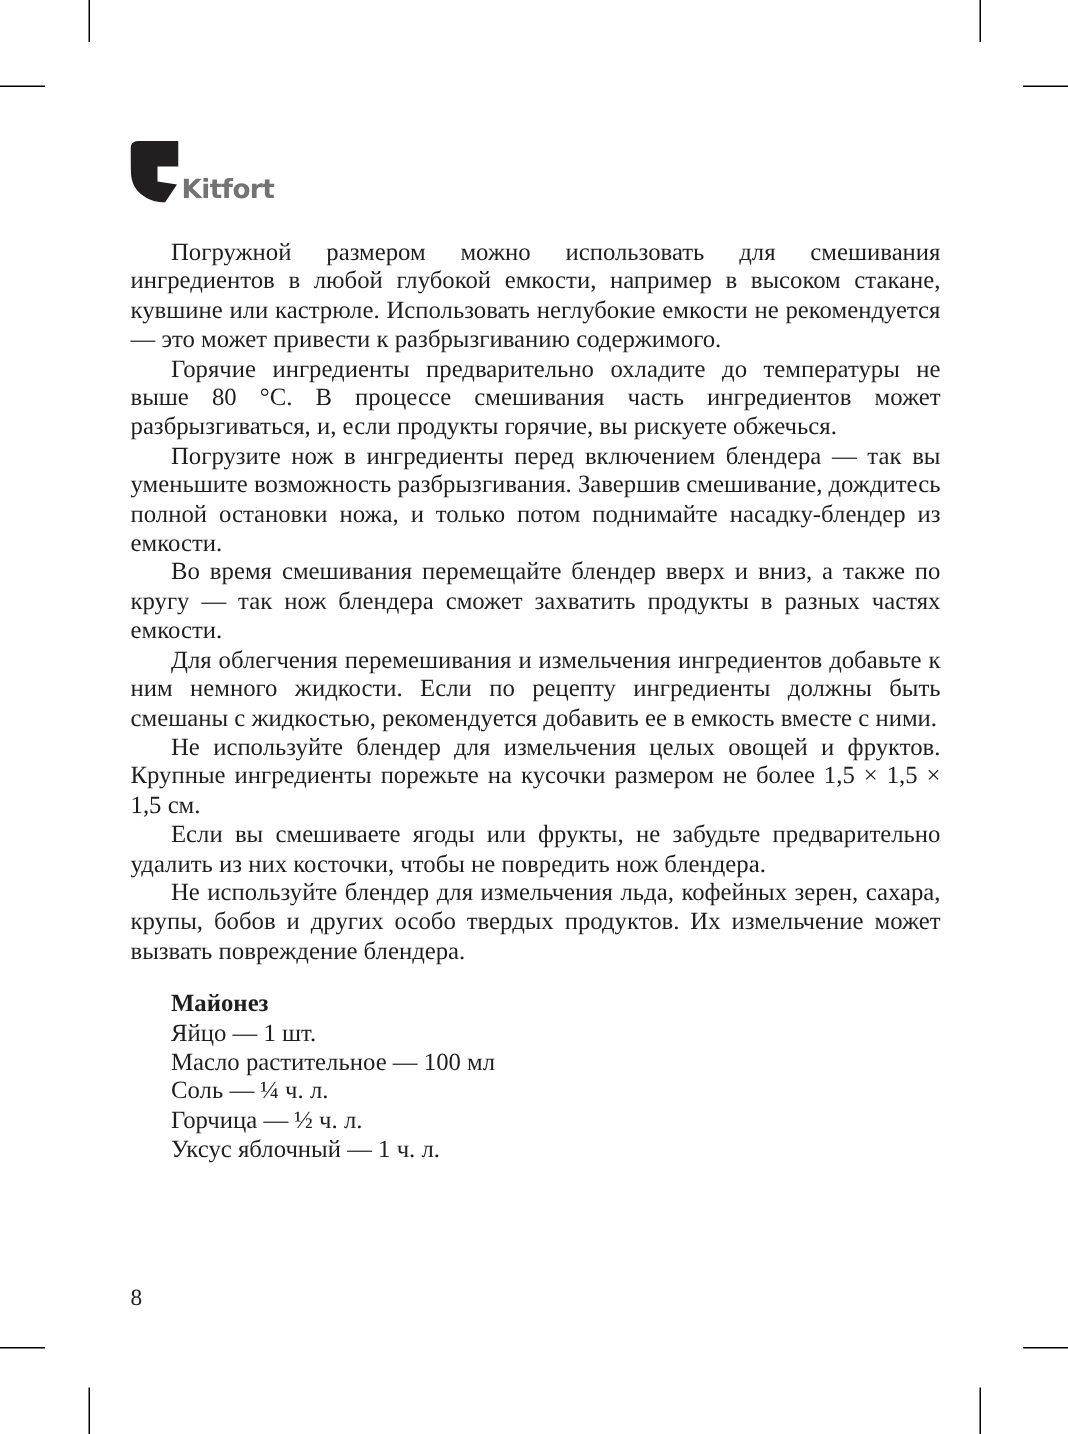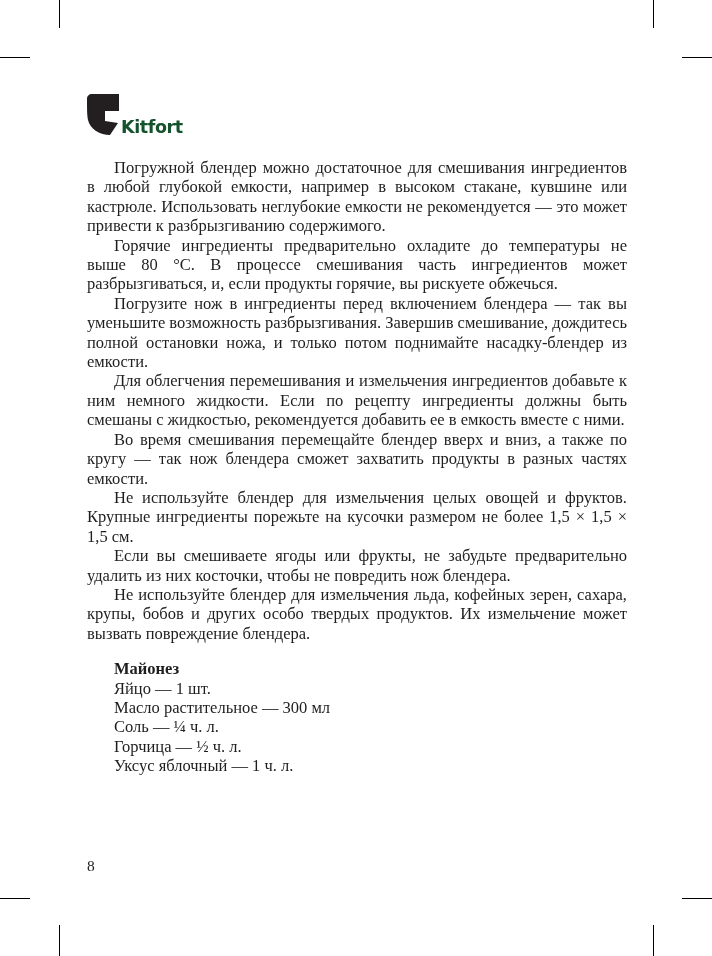--- a/index.html
+++ b/index.html
@@ -31,21 +31,21 @@
   .crop.br-h { left: 682px; top: 898px;  width: 30px; height: 1px;  }
   .crop.br-v { left: 653px; top: 925px;  width: 1px;  height: 31px; }
 
   
   .logo {
     position: absolute;
     left: 87px;
     top: 94px;
     display: flex;
     align-items: flex-end;
-    color: #14532d;
+    color: #737373;
   }
   .logo svg { width: 32px; height: 41px; display: block; }
   .wordmark {
     font-family: "DejaVu Sans", "Liberation Sans", sans-serif;
     font-weight: 700;
     font-size: 17.5px;
     letter-spacing: -0.4px;
     line-height: 1;
     margin-left: 2px;
     transform: translateY(1px);
@@ -111,33 +111,33 @@
   <header class="logo">
     <span>
       <svg viewBox="0 0 32 41" xmlns="http://www.w3.org/2000/svg" aria-hidden="true">
         <path fill="#231f20" d="M5 0 H32 V17 H18 V27 L31 29 L23 41 C13 41 3 35 1 26 C0.2 22 0 18 0 5 C0 2 2 0 5 0 Z"></path>
       </svg>
     </span>
     <span class="wordmark">Kitfort</span>
   </header>
 
   <main class="content">
-    <p>Погружной блендер можно достаточное для смешивания ингредиентов в любой глубокой емкости, например в высоком стакане, кувшине или кастрюле. Использовать неглубокие емкости не рекомендуется — это может привести к разбрызгиванию содержимого.</p>
+    <p>Погружной размером можно использовать для смешивания ингредиентов в любой глубокой емкости, например в высоком стакане, кувшине или кастрюле. Использовать неглубокие емкости не рекомендуется — это может привести к разбрызгиванию содержимого.</p>
     <p>Горячие ингредиенты предварительно охладите до температуры не выше 80 °С. В процессе смешивания часть ингредиентов может разбрызгиваться, и, если продукты горячие, вы рискуете обжечься.</p>
     <p>Погрузите нож в ингредиенты перед включением блендера — так вы уменьшите возможность разбрызгивания. Завершив смешивание, дождитесь полной остановки ножа, и только потом поднимайте насадку-блендер из емкости.</p>
+    <p>Во время смешивания перемещайте блендер вверх и вниз, а также по кругу — так нож блендера сможет захватить продукты в разных частях емкости.</p>
     <p>Для облегчения перемешивания и измельчения ингредиентов добавьте к ним немного жидкости. Если по рецепту ингредиенты должны быть смешаны с жидкостью, рекомендуется добавить ее в емкость вместе с ними.</p>
-    <p>Во время смешивания перемещайте блендер вверх и вниз, а также по кругу — так нож блендера сможет захватить продукты в разных частях емкости.</p>
     <p>Не используйте блендер для измельчения целых овощей и фруктов. Крупные ингредиенты порежьте на кусочки размером не более 1,5 × 1,5 × 1,5 см.</p>
     <p>Если вы смешиваете ягоды или фрукты, не забудьте предварительно удалить из них косточки, чтобы не повредить нож блендера.</p>
     <p>Не используйте блендер для измельчения льда, кофейных зерен, сахара, крупы, бобов и других особо твердых продуктов. Их измельчение может вызвать повреждение блендера.</p>
 
     <section class="recipes">
       <h3>Майонез</h3>
       <p class="ing">Яйцо — 1 шт.</p>
-      <p class="ing">Масло растительное — 300 мл</p>
+      <p class="ing">Масло растительное — 100 мл</p>
       <p class="ing">Соль — ¼ ч. л.</p>
       <p class="ing">Горчица — ½ ч. л.</p>
       <p class="ing">Уксус яблочный — 1 ч. л.</p>
     </section>
   </main>
 
   <footer>
     <span class="page-number">8</span>
   </footer>
 

